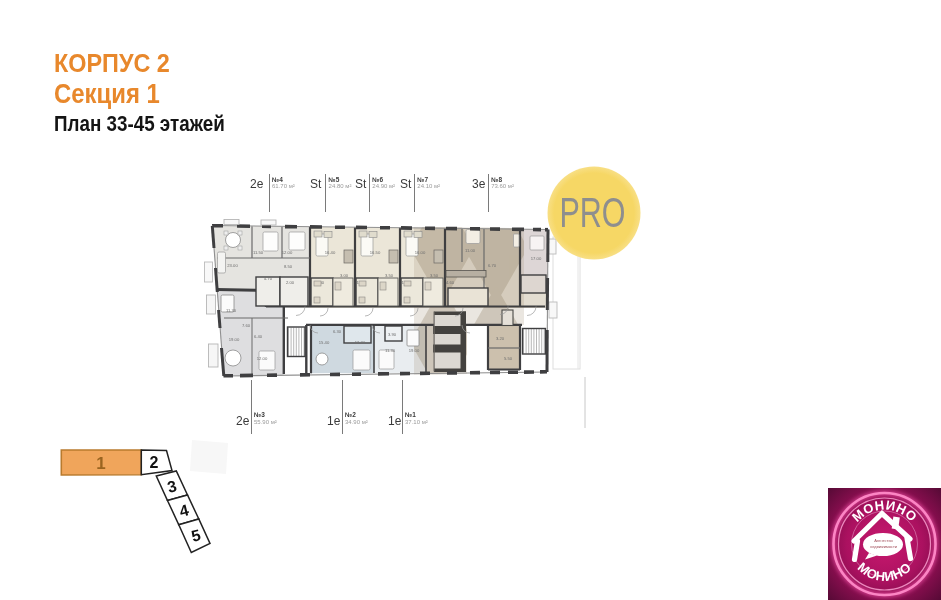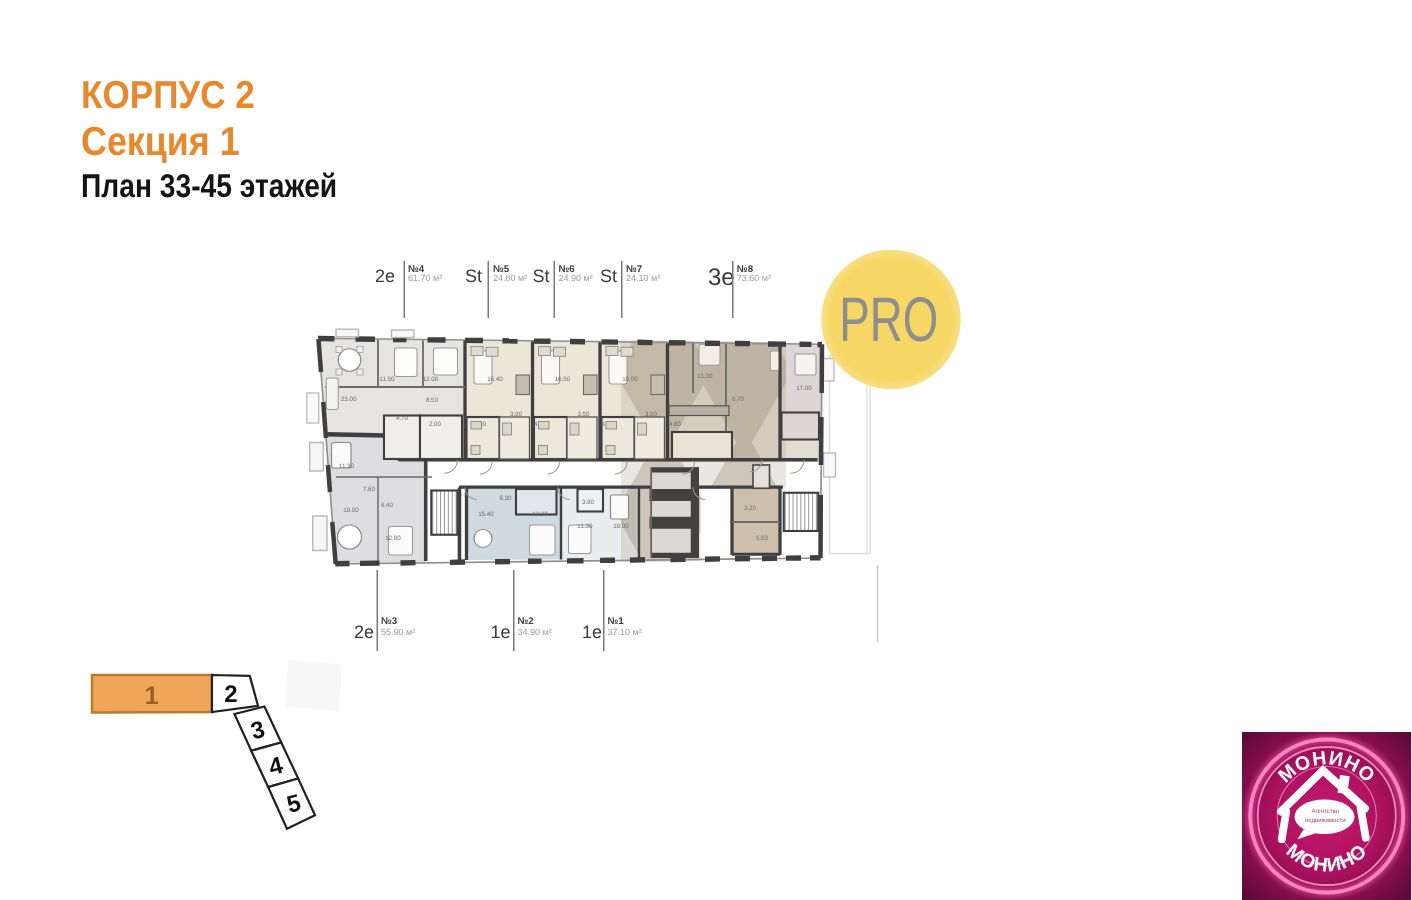--- a/index.html
+++ b/index.html
@@ -24,21 +24,21 @@
 <div class="abs" style="left:355px;top:177px;font-size:12px;color:#3a3a3a;">St</div>
 <div class="abs" style="left:368.8px;top:174px;width:1px;height:38px;background:#7a7a7a;"></div>
 <div class="abs" style="left:372.3px;top:175.5px;font-size:6.5px;font-weight:bold;color:#3a3a3a;">№6</div>
 <div class="abs" style="left:372.3px;top:183px;font-size:6px;color:#9a9a9a;">24.90 м²</div>
 
 <div class="abs" style="left:400px;top:177px;font-size:12px;color:#3a3a3a;">St</div>
 <div class="abs" style="left:413.8px;top:174px;width:1px;height:38px;background:#7a7a7a;"></div>
 <div class="abs" style="left:417.3px;top:175.5px;font-size:6.5px;font-weight:bold;color:#3a3a3a;">№7</div>
 <div class="abs" style="left:417.3px;top:183px;font-size:6px;color:#9a9a9a;">24.10 м²</div>
 
-<div class="abs" style="left:472px;top:177px;font-size:16px;color:#3a3a3a;">3е</div>
+<div class="abs" style="left:472px;top:177px;font-size:12px;color:#3a3a3a;">3е</div>
 <div class="abs" style="left:487.7px;top:174px;width:1px;height:38px;background:#7a7a7a;"></div>
 <div class="abs" style="left:491.2px;top:175.5px;font-size:6.5px;font-weight:bold;color:#3a3a3a;">№8</div>
 <div class="abs" style="left:491.2px;top:183px;font-size:6px;color:#9a9a9a;">73.60 м²</div>
 
 <div class="abs" style="left:236px;top:414px;font-size:12px;color:#3a3a3a;">2е</div>
 <div class="abs" style="left:250.5px;top:380px;width:1px;height:54px;background:#7a7a7a;"></div>
 <div class="abs" style="left:254px;top:411px;font-size:6.5px;font-weight:bold;color:#3a3a3a;">№3</div>
 <div class="abs" style="left:254px;top:418.5px;font-size:6px;color:#9a9a9a;">55.90 м²</div>
 
 <div class="abs" style="left:327px;top:414px;font-size:12px;color:#3a3a3a;">1е</div>

